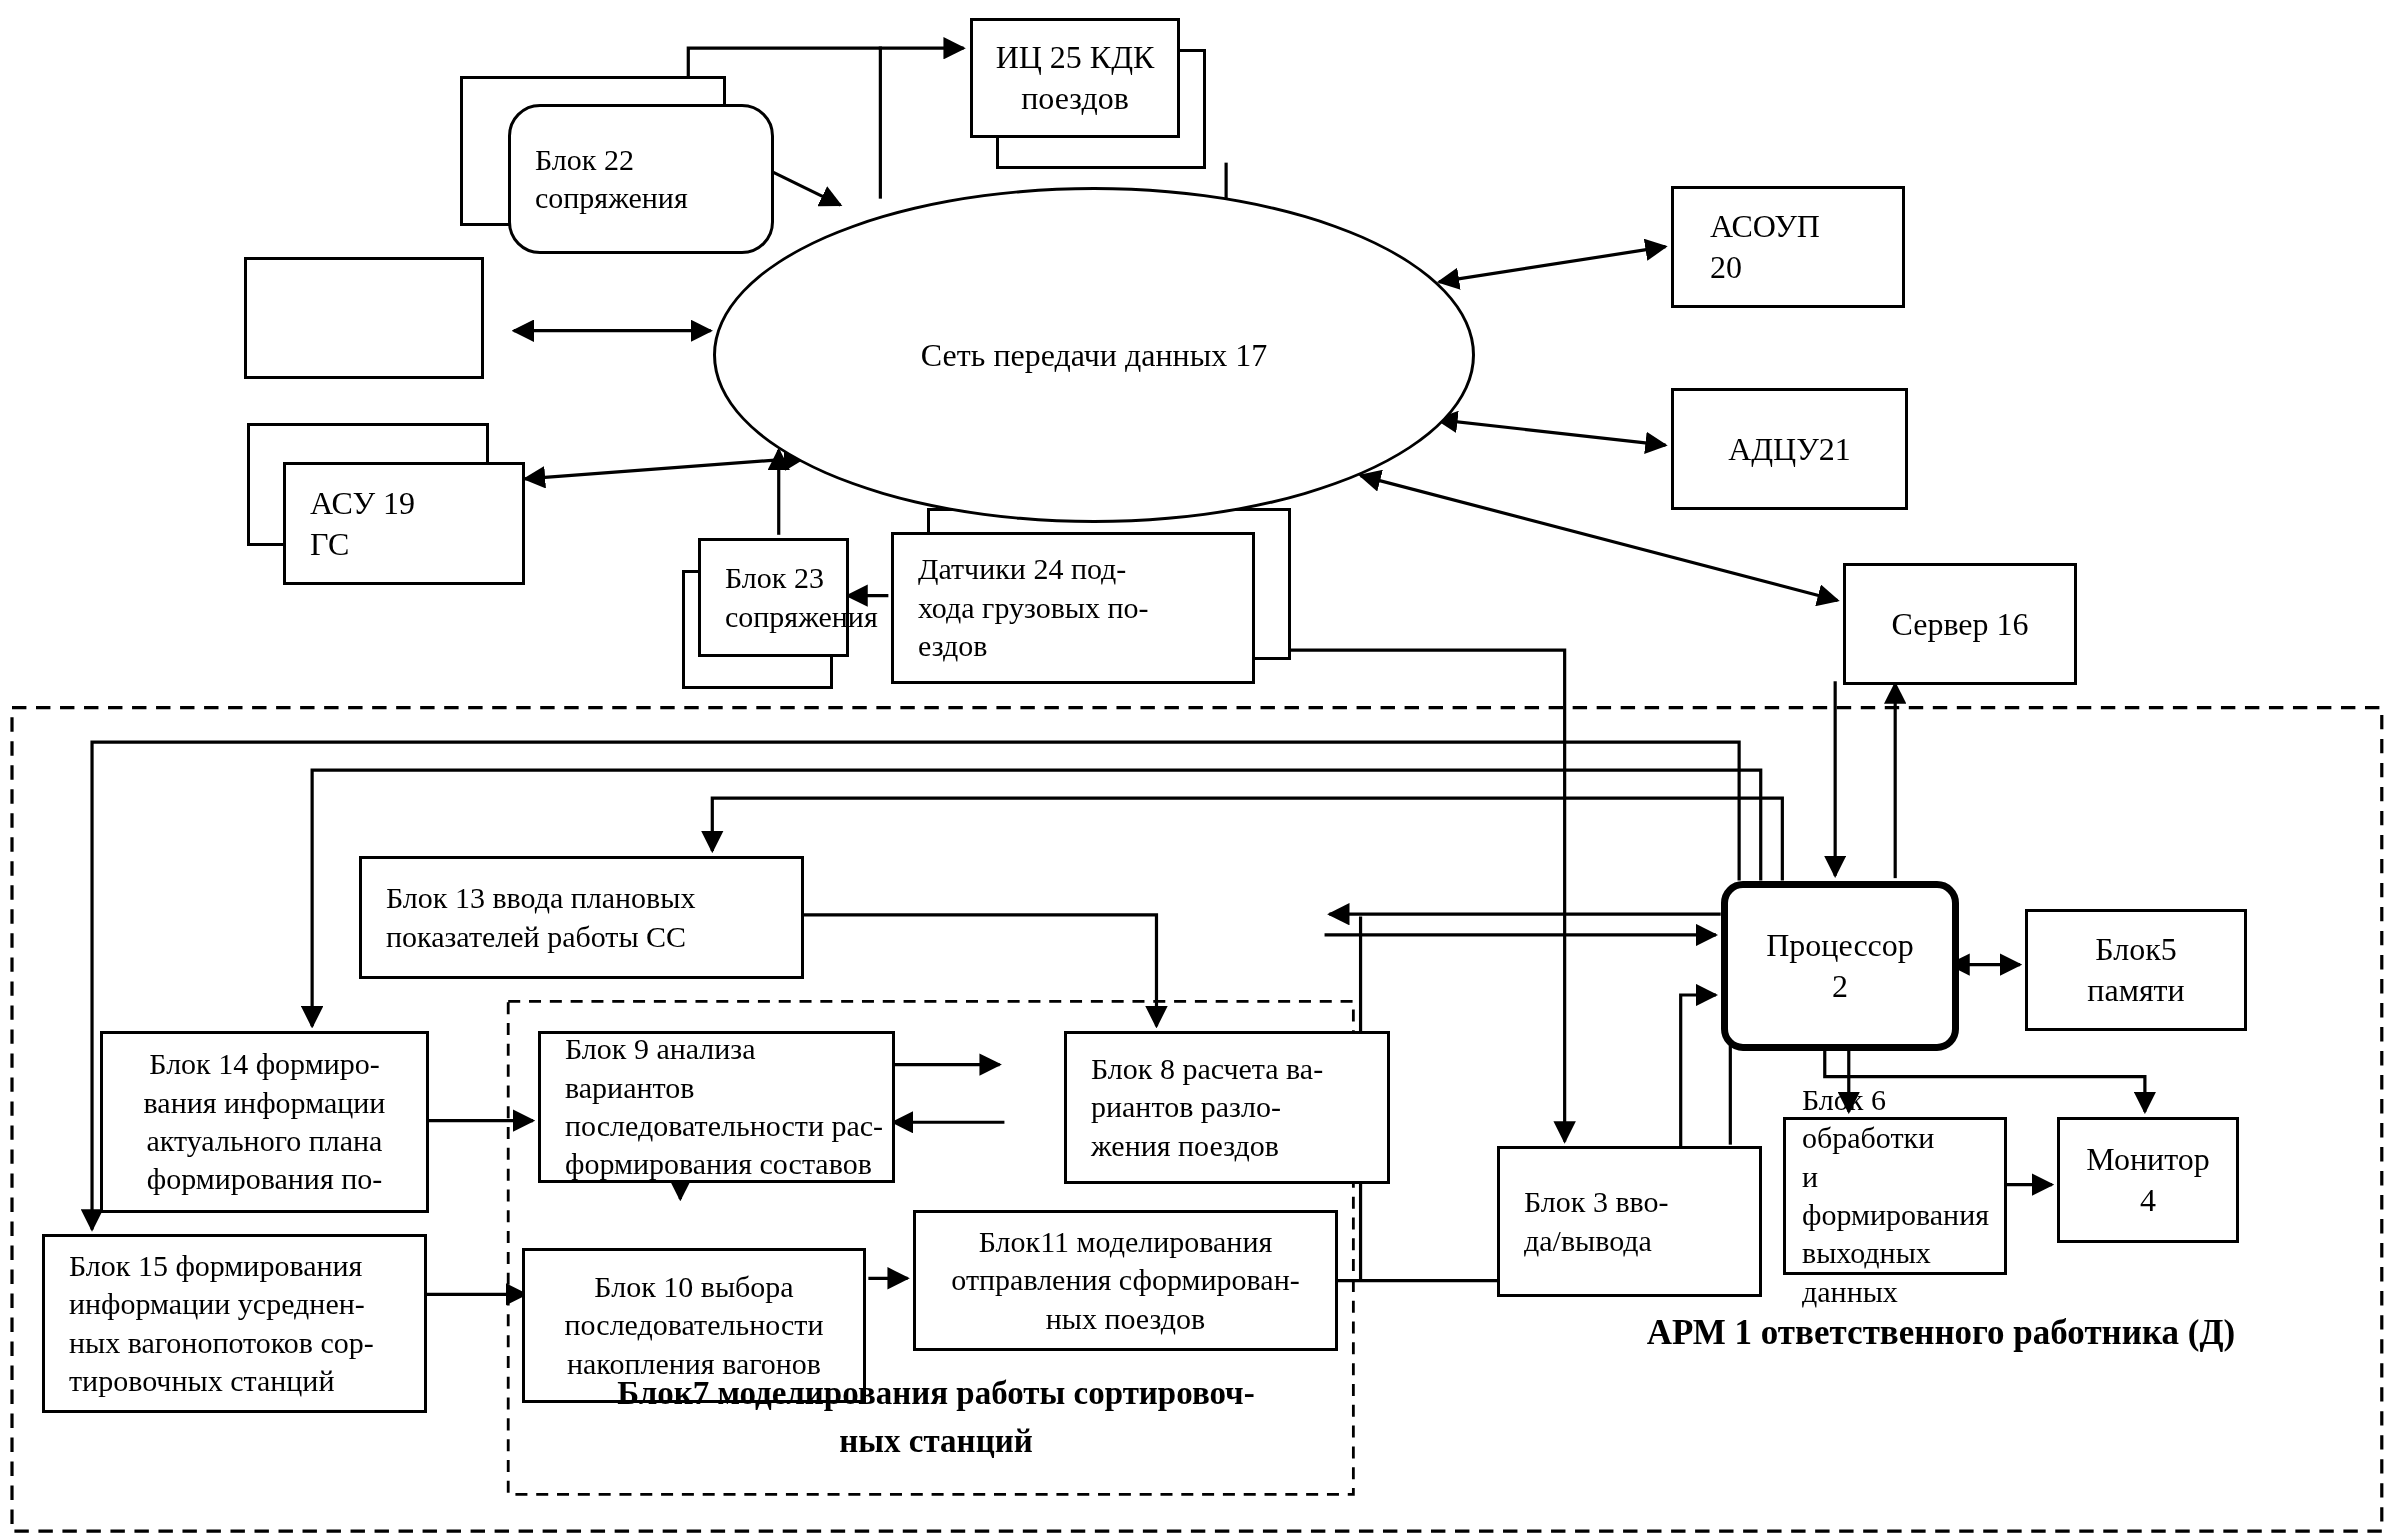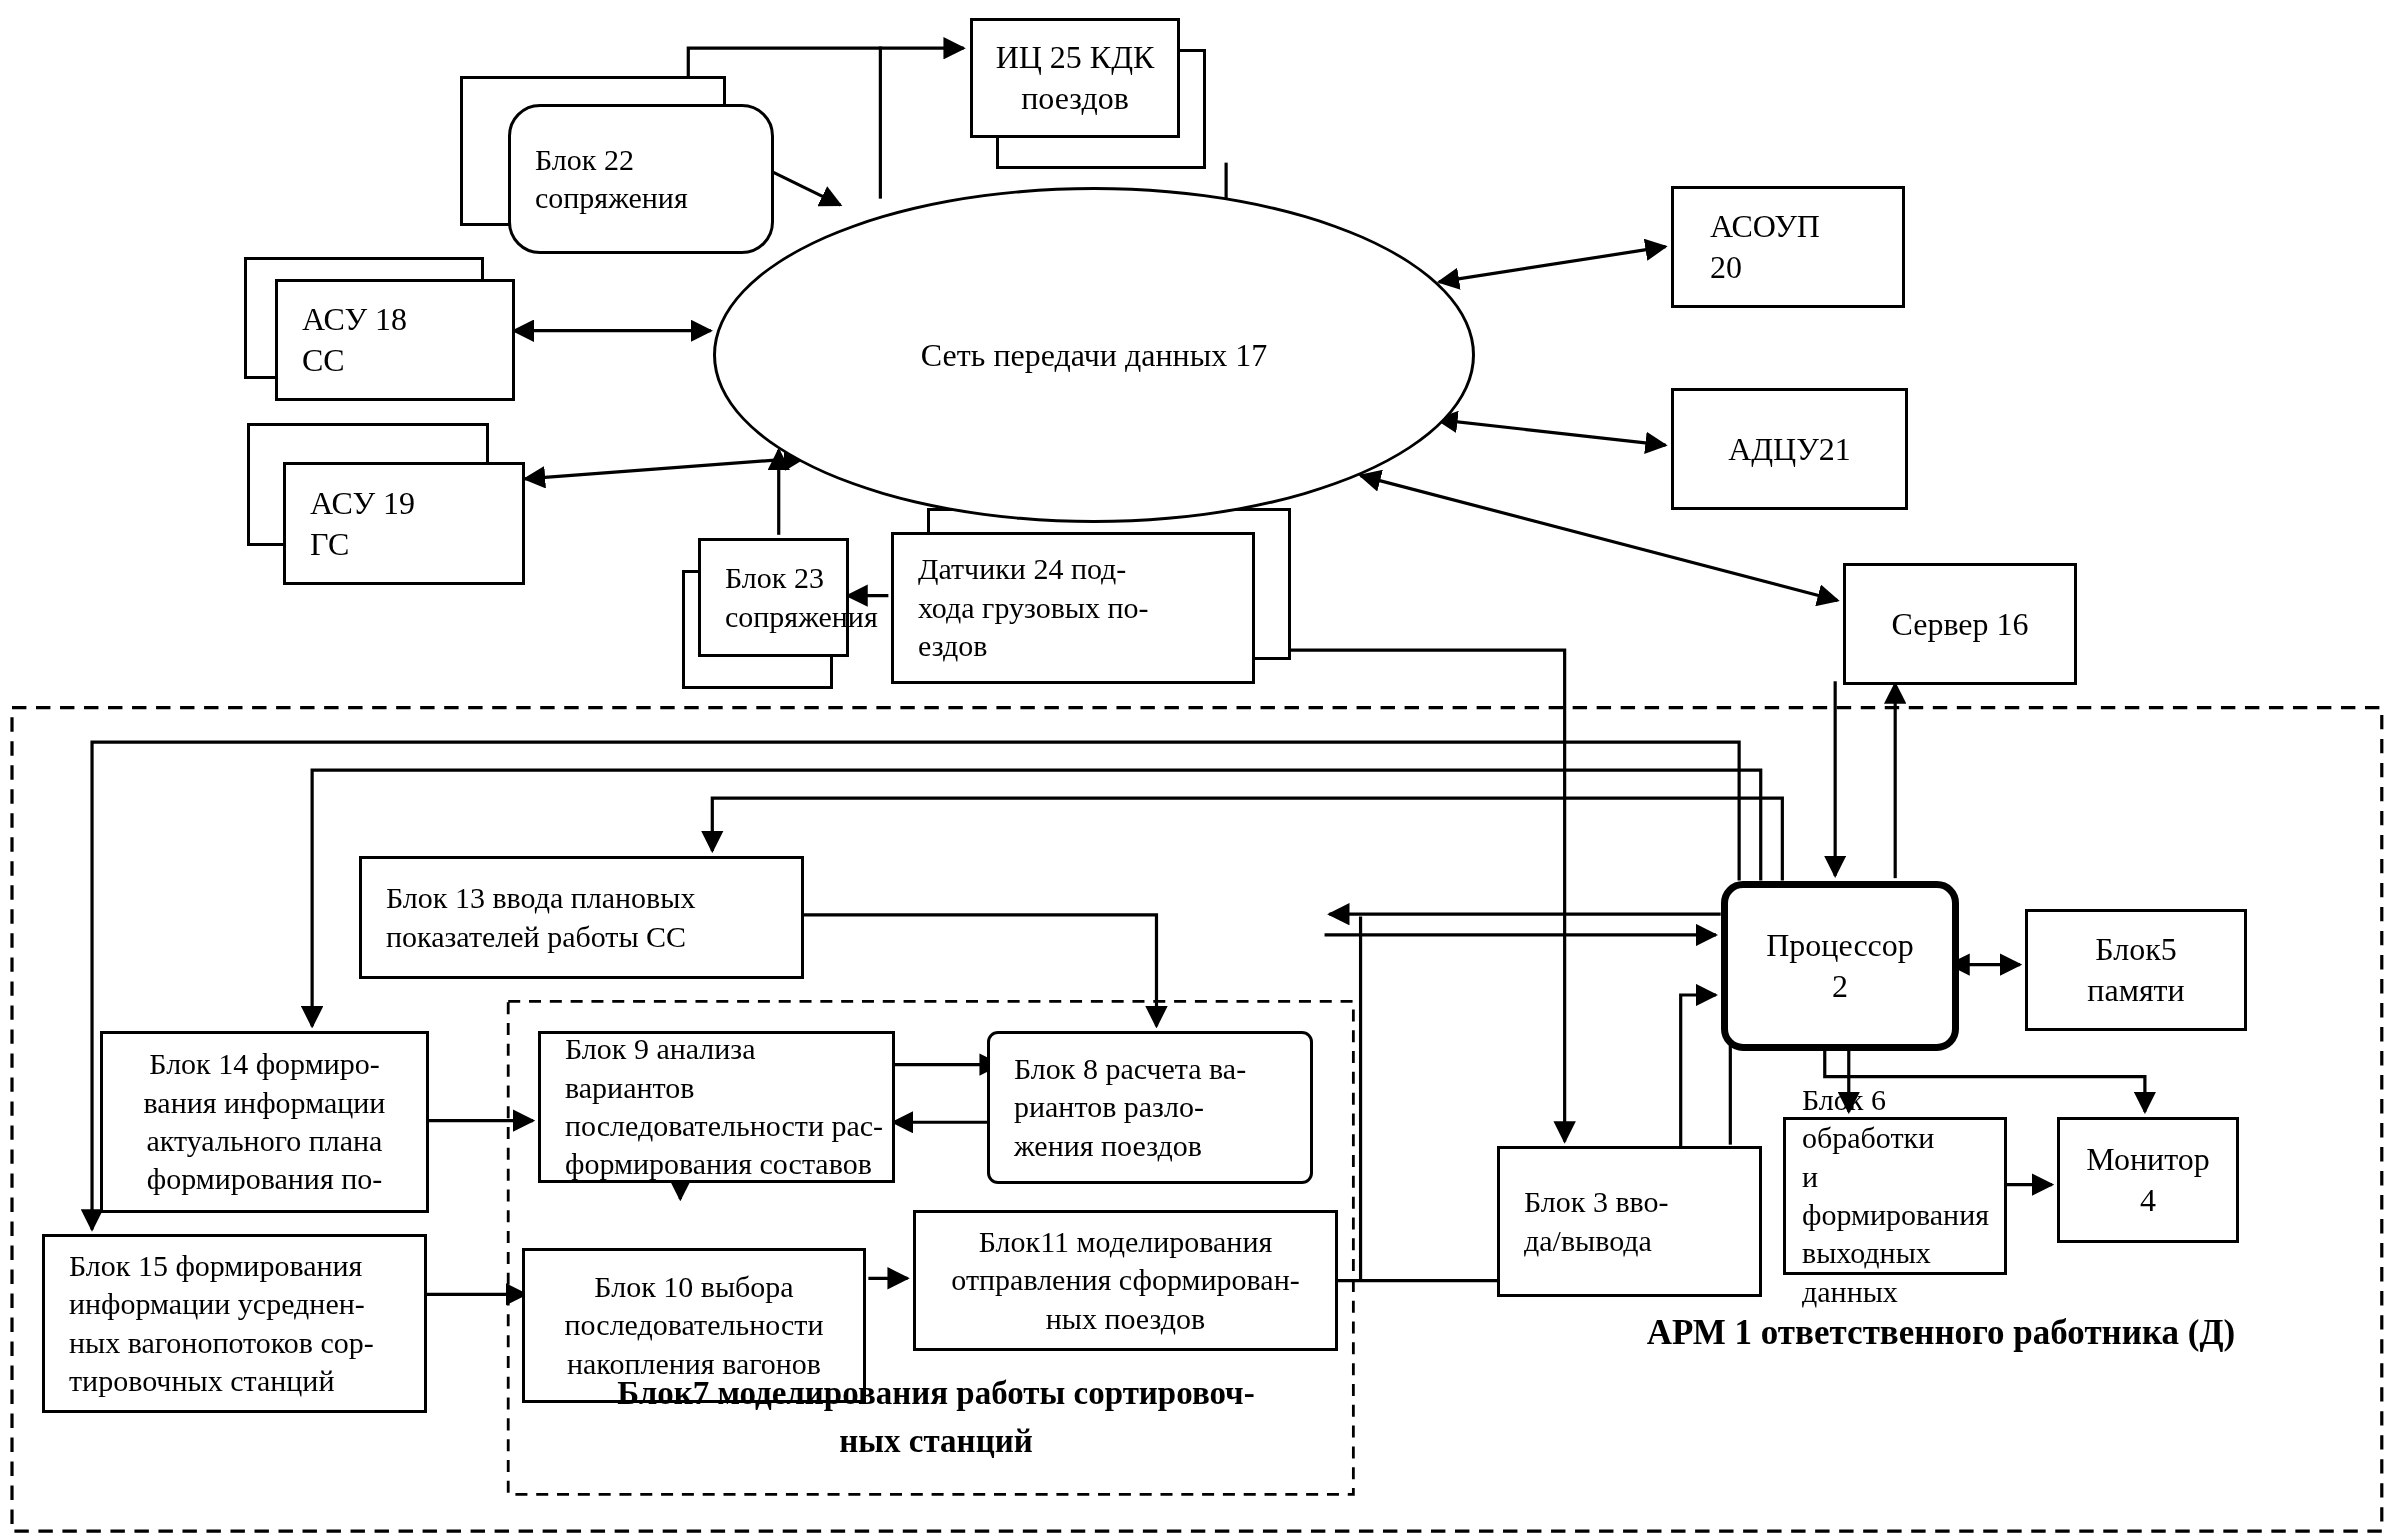--- a/index.html
+++ b/index.html
@@ -34,21 +34,21 @@
   #sh-d24{left:927px;top:508px;width:358px;height:146px;}
   #server{left:1843px;top:563px;width:228px;height:116px;}
   #asoup{left:1671px;top:186px;width:228px;height:116px;}
   #adcu{left:1671px;top:388px;width:231px;height:116px;}
   #b13{left:359px;top:856px;width:439px;height:117px;}
   #b12{left:945px;top:826px;width:380px;height:145px;}
   #proc{left:1721px;top:881px;width:224px;height:156px;}
   #b5{left:2025px;top:909px;width:216px;height:116px;}
   #b14{left:100px;top:1031px;width:323px;height:176px;}
   #b9{left:538px;top:1031px;width:351px;height:146px;}
-  #b8{left:987px;top:1031px;width:320px;height:147px;border-radius:11px;}
+  #b8{left:1064px;top:1031px;width:320px;height:147px;}
   #b3{left:1497px;top:1146px;width:259px;height:145px;}
   #b6{left:1783px;top:1117px;width:218px;height:152px;}
   #mon{left:2057px;top:1117px;width:176px;height:120px;}
   #b15{left:42px;top:1234px;width:379px;height:173px;}
   #b10{left:522px;top:1204px;width:338px;height:149px;margin-top:44px;}
   #b11{left:913px;top:1210px;width:419px;height:135px;}
   #net{left:713px;top:187px;width:756px;height:330px;}
 </style>
 </head>
 <body>
@@ -120,24 +120,20 @@
   </div>
 
   <div class="box" id="b22">
       <span class="lbl pl">Блок 22
 сопряжения</span>
     </div>
   <div class="box ta-c fs40" id="ic25">
       <span class="lbl">ИЦ 25 КДК
 поездов</span>
     </div>
-  <div class="box fs40" id="asu18">
-      <span class="lbl pl">АСУ 18
-СС</span>
-    </div>
   <div class="box fs40" id="asu19">
       <span class="lbl pl">АСУ 19
 ГС</span>
     </div>
   <div class="box" id="asoup">
       <span class="lbl pl fs40" style="padding-left:36px">АСОУП
 20</span>
     </div>
   <div class="box ta-c fs40" id="adcu">
       <span class="lbl">АДЦУ21</span>

